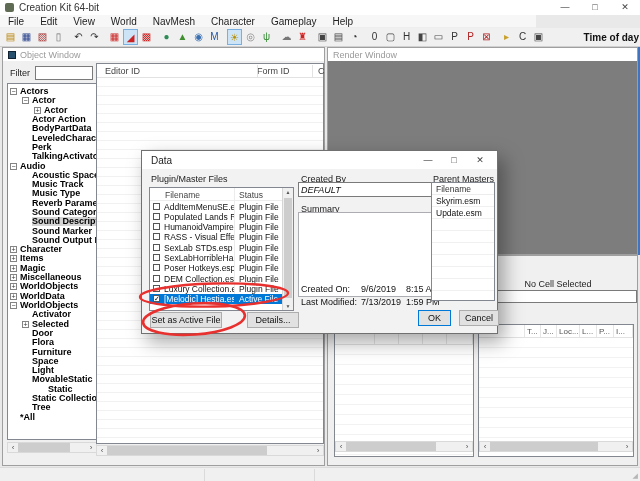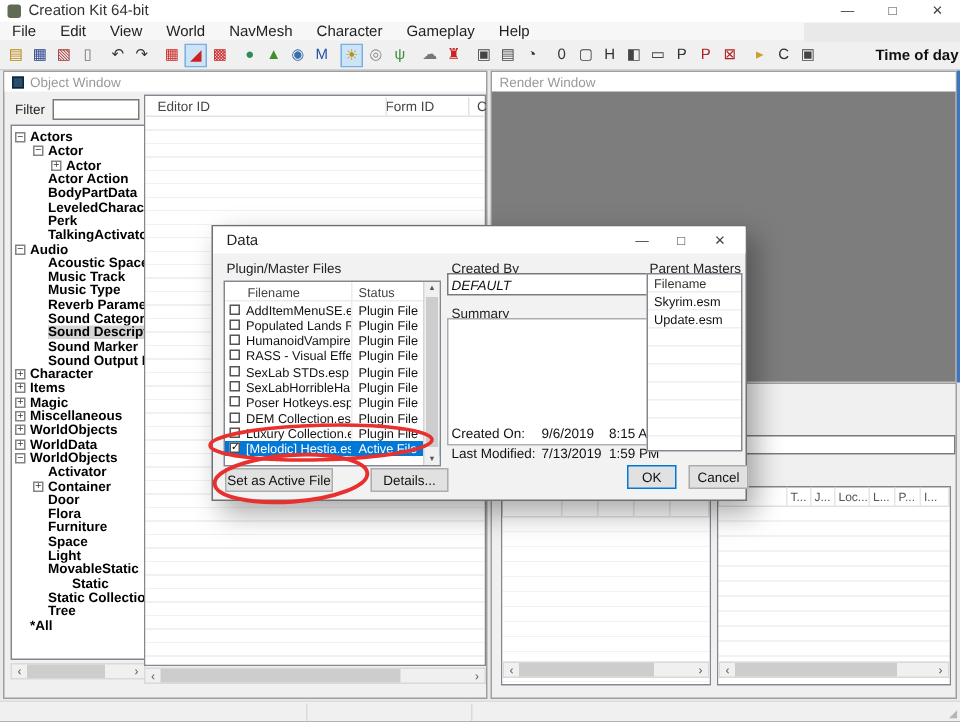--- a/index.html
+++ b/index.html
@@ -277,29 +277,29 @@
         </div>
         <div class="tree-row" style="padding-left: 2px;">
           <span class="expander">−</span>
           <span class="tree-label">WorldObjects</span>
         </div>
         <div class="tree-row" style="padding-left: 24px;">
           <span class="tree-label">Activator</span>
         </div>
         <div class="tree-row" style="padding-left: 14px;">
           <span class="expander">+</span>
-          <span class="tree-label">Container</span>
+          <span class="tree-label">Selected</span>
         </div>
         <div class="tree-row" style="padding-left: 24px;">
           <span class="tree-label">Door</span>
         </div>
         <div class="tree-row" style="padding-left: 24px; align-items: center;">
           <span class="tree-label">Flora</span>
         </div>
-        <div class="tree-row" style="padding-left: 24px;">
+        <div class="tree-row" style="padding-left: 24px; align-items: flex-end;">
           <span class="tree-label">Furniture</span>
         </div>
         <div class="tree-row" style="padding-left: 24px;">
           <span class="tree-label">Space</span>
         </div>
         <div class="tree-row" style="padding-left: 24px;">
           <span class="tree-label">Light</span>
         </div>
         <div class="tree-row" style="padding-left: 24px;">
           <span class="tree-label">MovableStatic</span>
@@ -341,20 +341,21 @@
 
   <div class="render-window">
     <div class="panel-title">
       <span class="ttl" style="margin-left:5px;">Render Window</span>
     </div>
     <div class="render-view" id="renderview" style="background: rgb(125, 125, 125);"></div>
   </div>
   <div class="edge-strip"></div>
 
   <div class="cell-view">
+    <div class="no-cell">No Cell Selected</div>
     <div class="cv-combo"></div>
 
     <div class="cv-table" style="left:6px; top:75px; width:140px; height:126px;">
       <div class="cv-header" id="cvLeftHeader">
           <div class="cv-hcell" style="width: 40px;"></div>
           <div class="cv-hcell" style="width: 24px;"></div>
           <div class="cv-hcell" style="width: 24px;"></div>
           <div class="cv-hcell" style="width: 24px;"></div>
           <div class="cv-hcell" style="width: 26px;"></div>
         </div>

